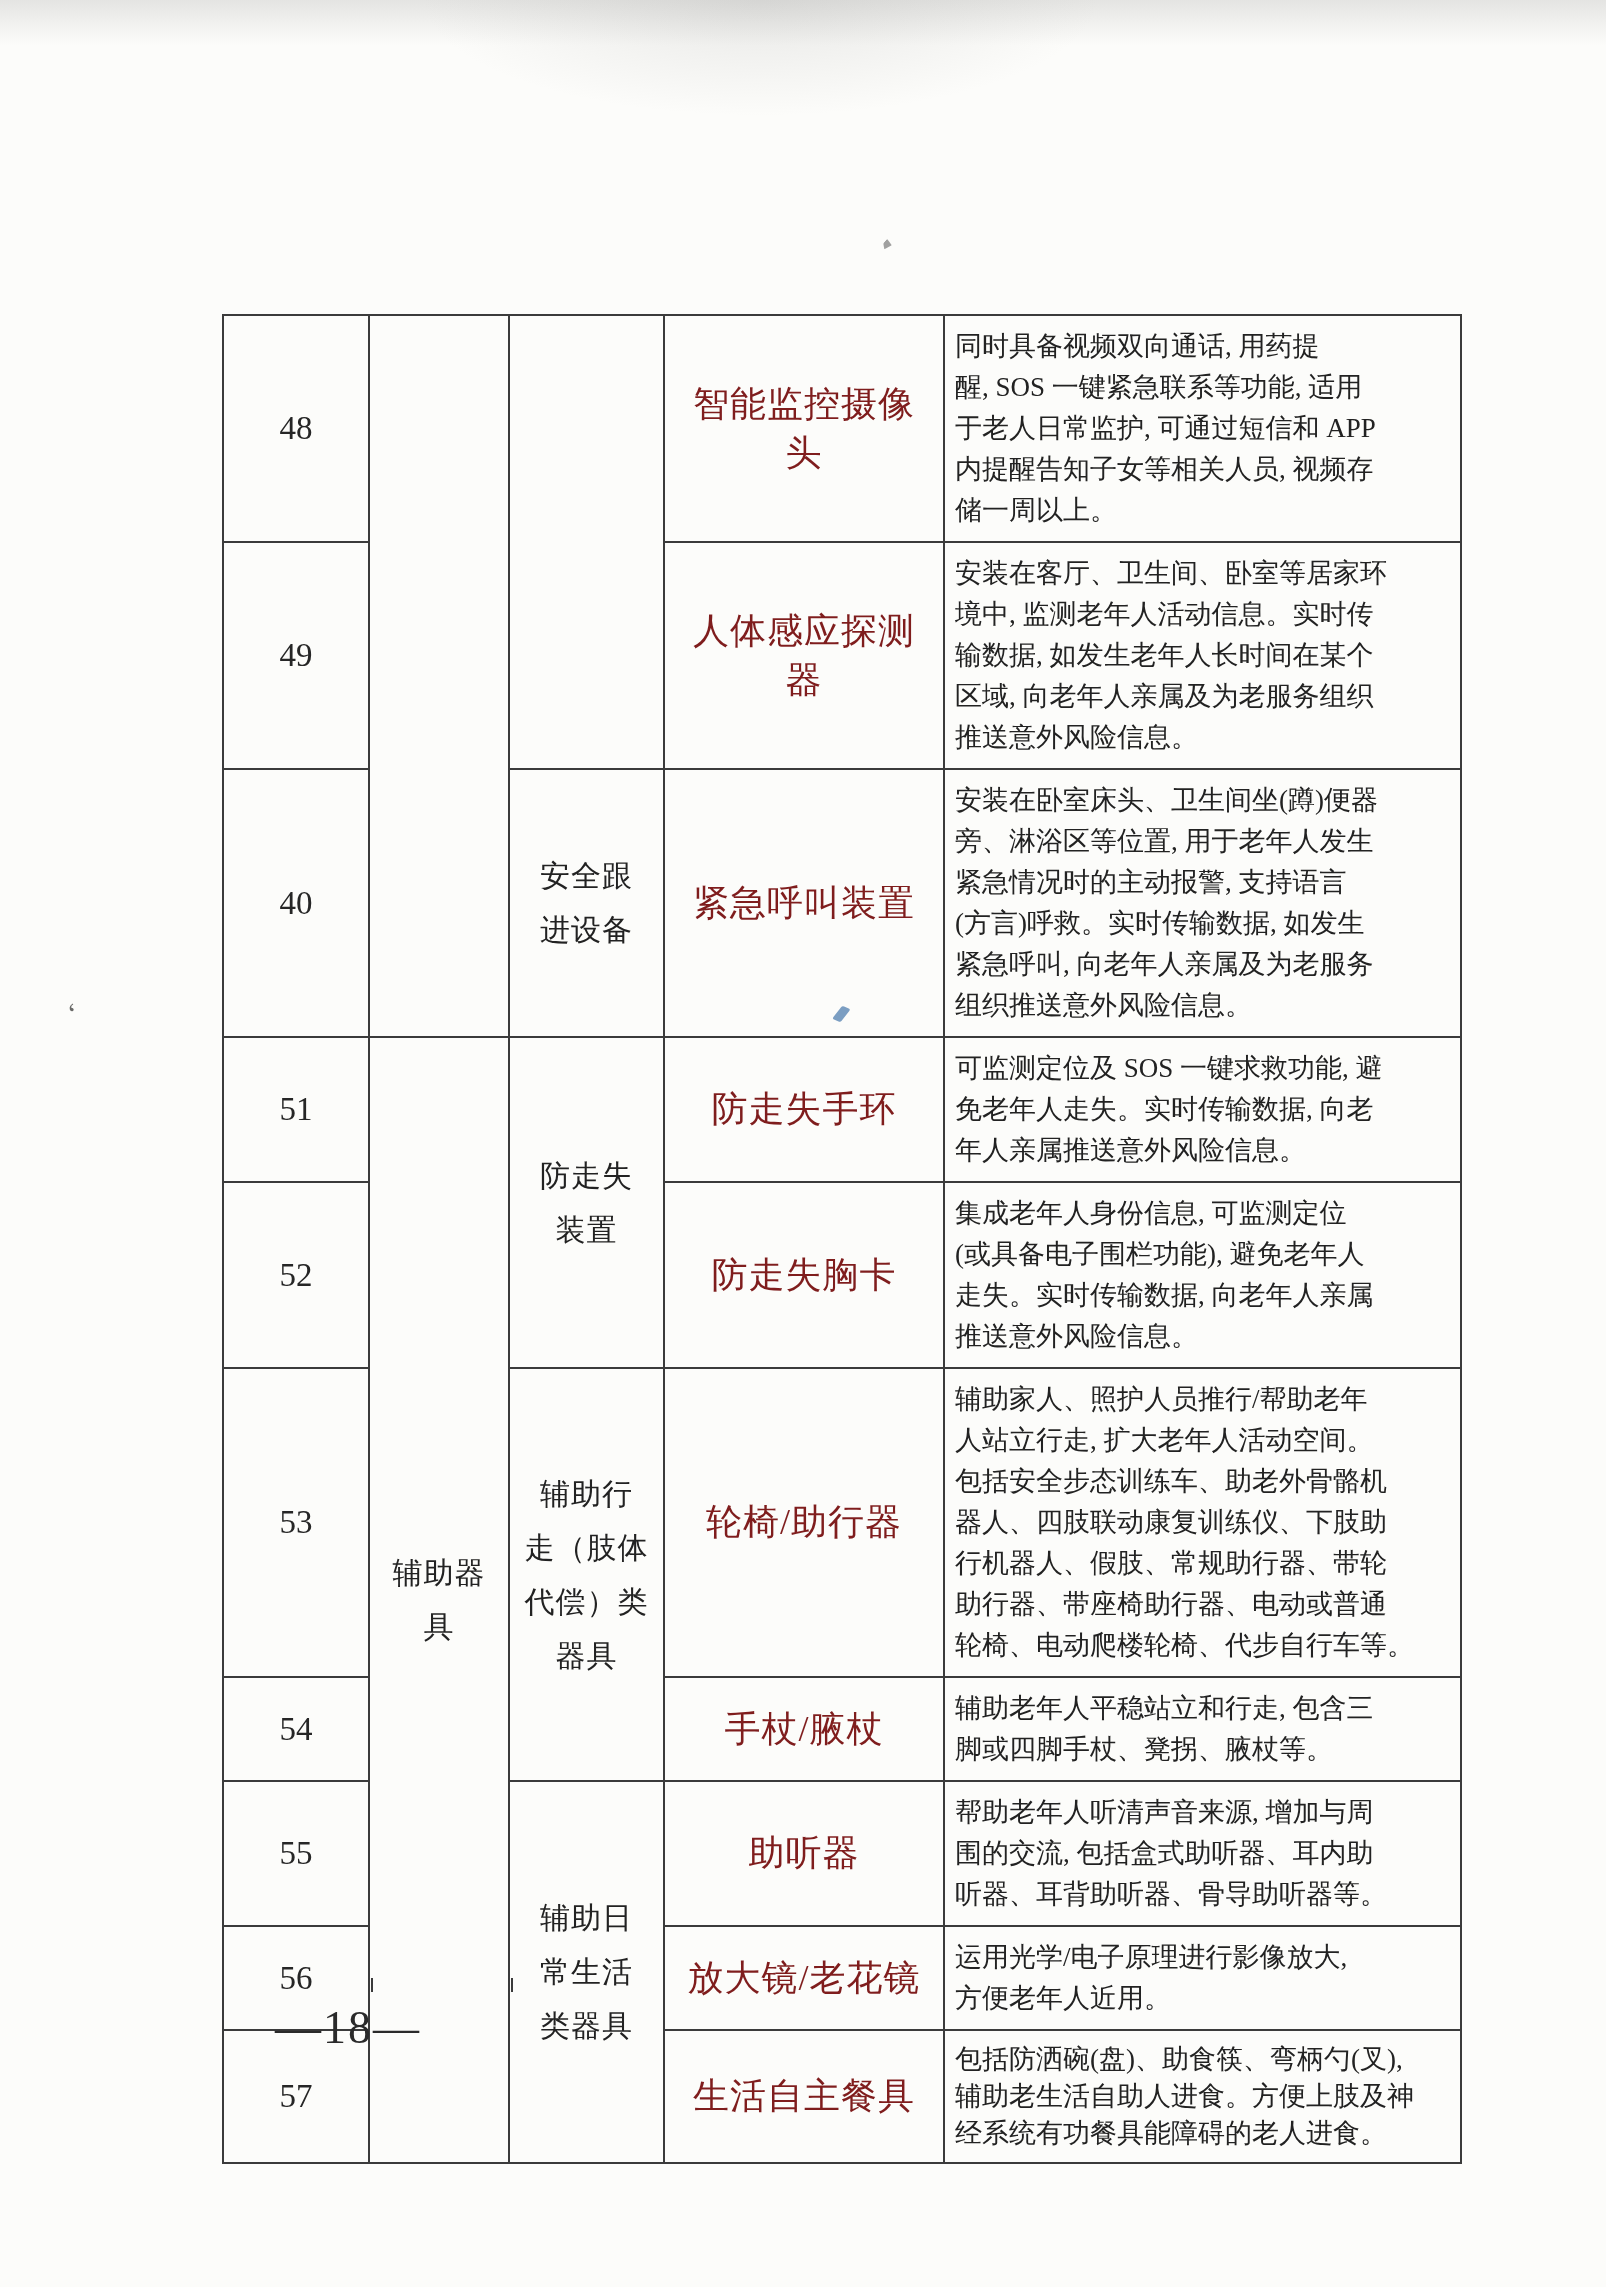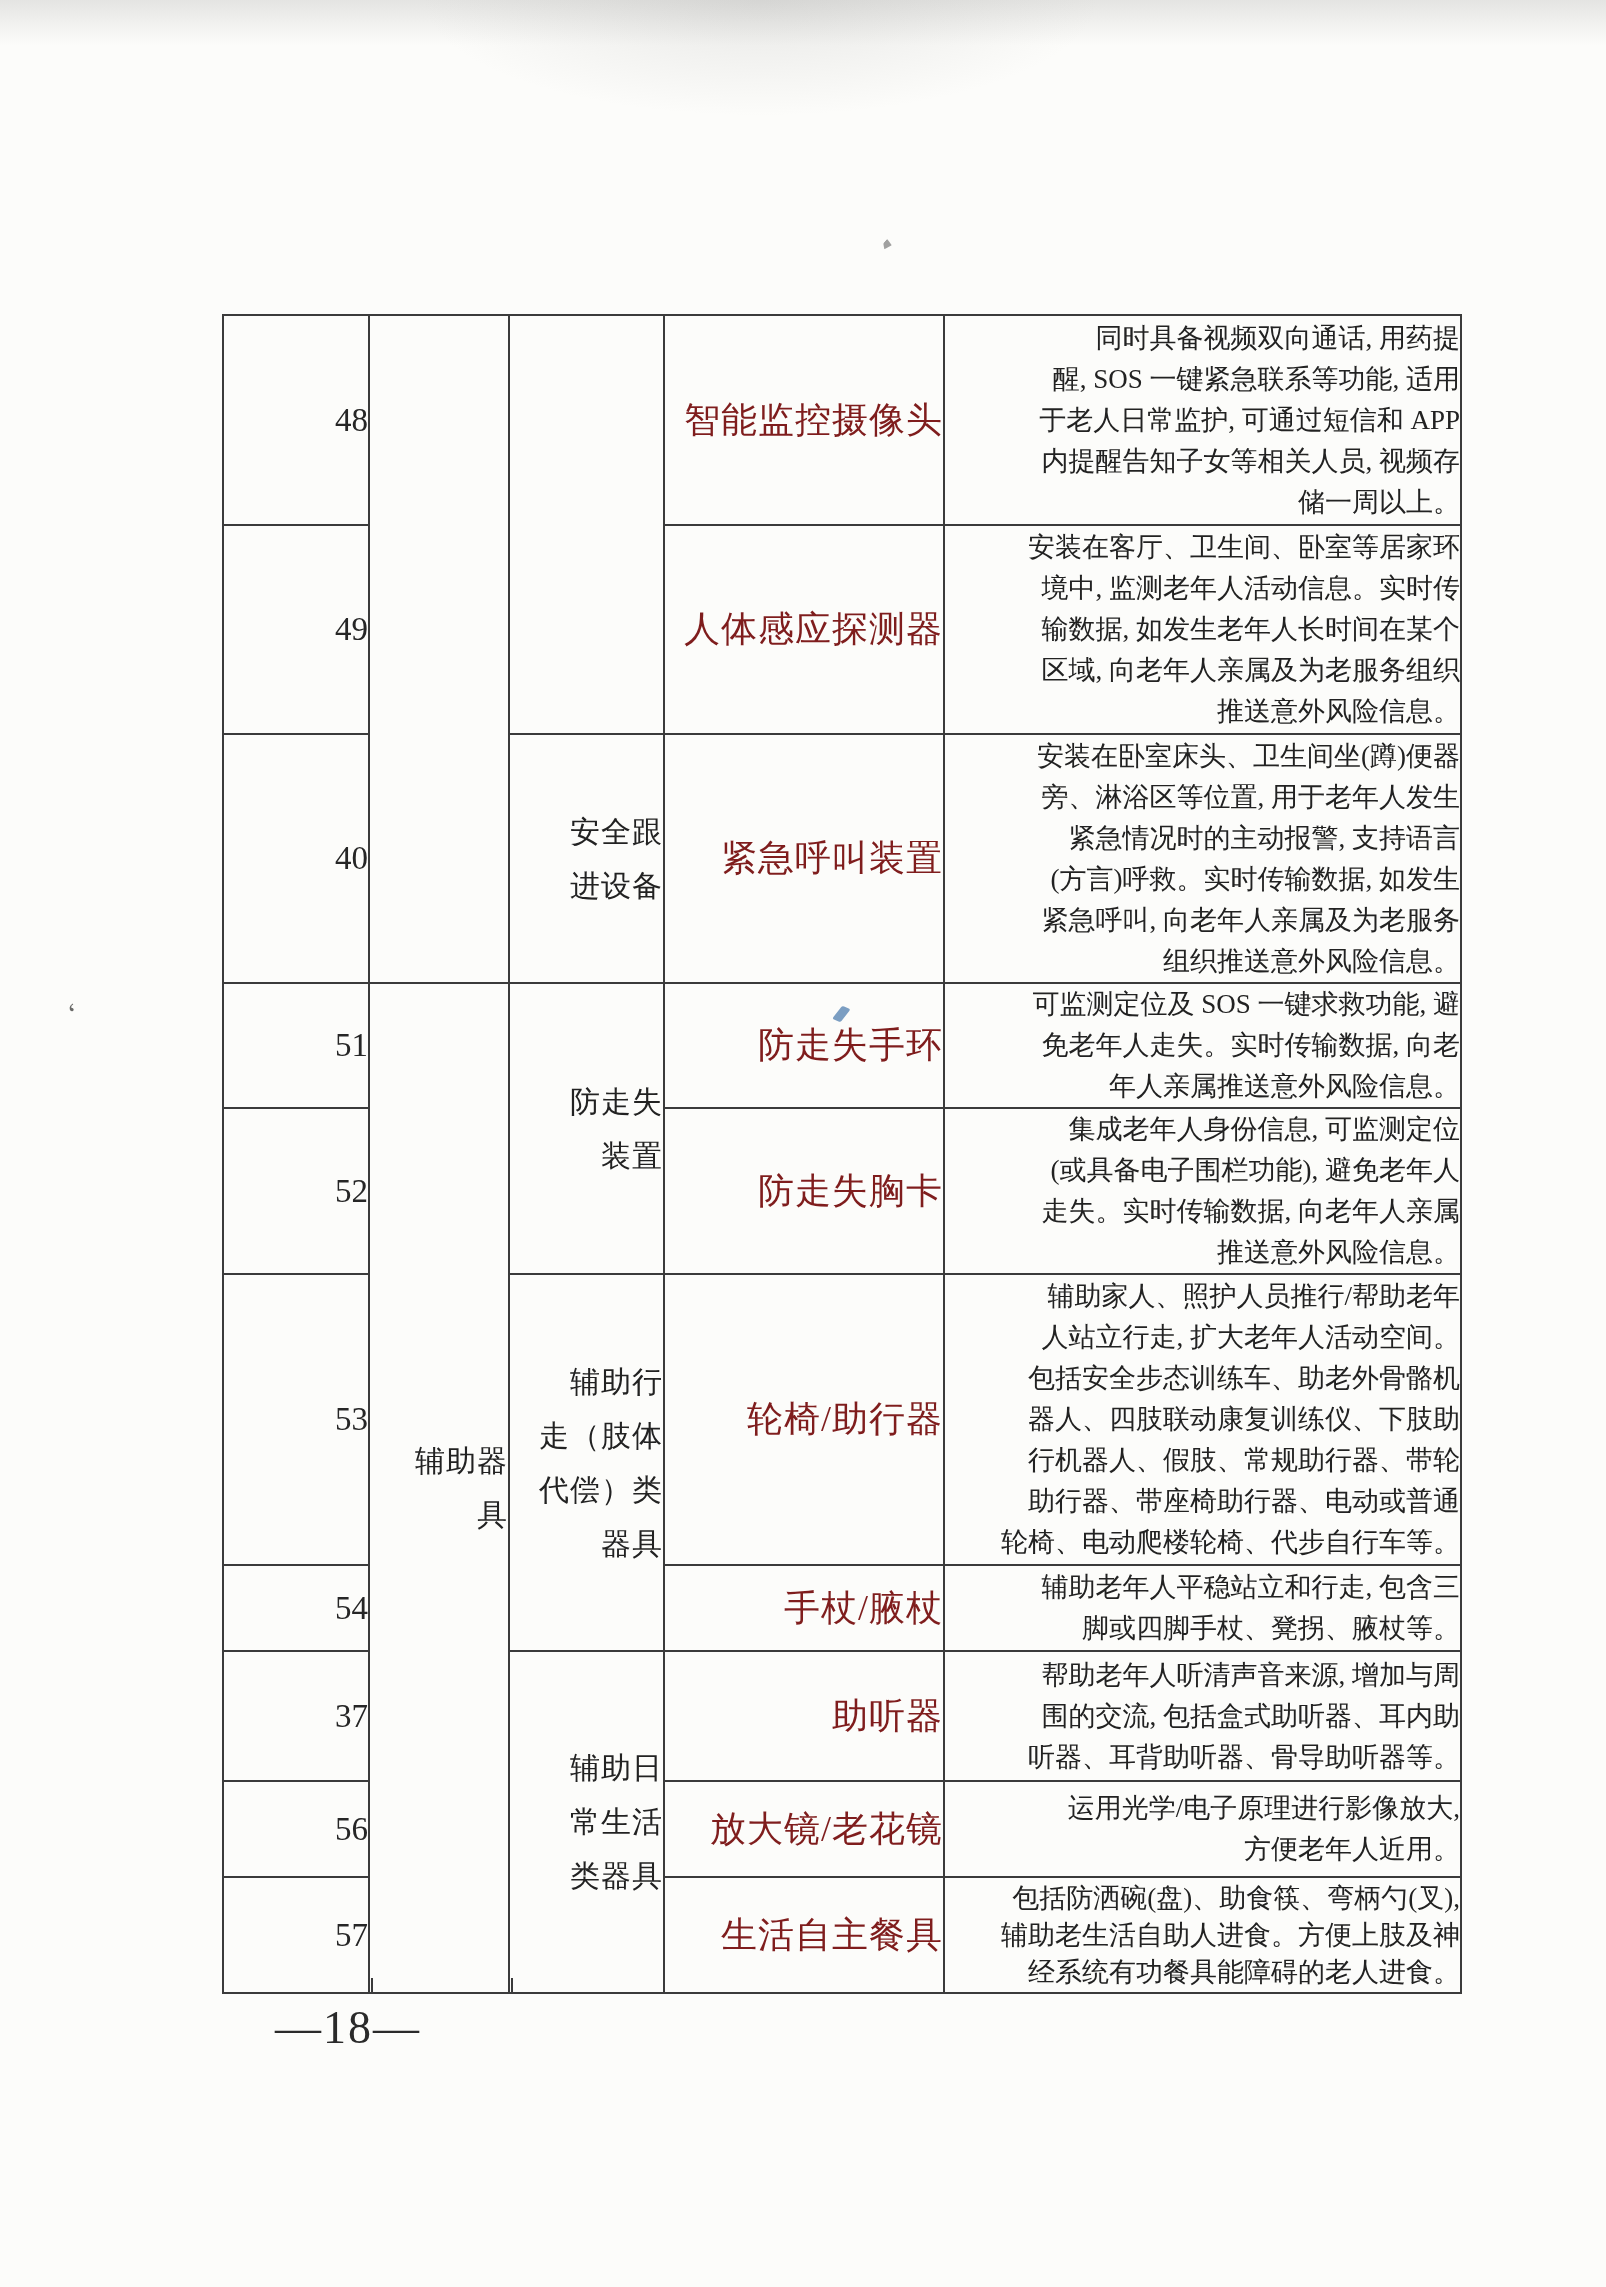--- a/index.html
+++ b/index.html
@@ -43,24 +43,23 @@
 
   table.catalog{
     position:absolute; left:222px; top:314px;
     width:1239px; height:1664px;
     border-collapse:collapse;
     table-layout:fixed;
     background:transparent;
   }
   table.catalog td{
     border:2px solid #3b3b3b;
-    padding:0;
+    padding:10px;
     overflow:hidden;
     vertical-align:middle;
-    text-align:right;
   }
   table.catalog{ border:2.9px solid #343434; }
 
   td.c-no{
     text-align:center;
     font-size:33px;
     color:#262626;
   }
   td.c-cat2, td.c-cat3{
     text-align:center;
@@ -182,21 +181,21 @@
 助行器、带座椅助行器、电动或普通
 轮椅、电动爬楼轮椅、代步自行车等。</td>
       </tr>
       <tr style="height:86px">
         <td class="c-no">54</td>
         <td class="c-item">手杖/腋杖</td>
         <td class="c-desc">辅助老年人平稳站立和行走, 包含三
 脚或四脚手杖、凳拐、腋杖等。</td>
       </tr>
       <tr style="height:130px">
-        <td class="c-no">37</td>
+        <td class="c-no">55</td>
         <td class="c-cat3" rowspan="3">辅助日
 常生活
 类器具</td>
         <td class="c-item">助听器</td>
         <td class="c-desc">帮助老年人听清声音来源, 增加与周
 围的交流, 包括盒式助听器、耳内助
 听器、耳背助听器、骨导助听器等。</td>
       </tr>
       <tr style="height:96px">
         <td class="c-no">56</td>

